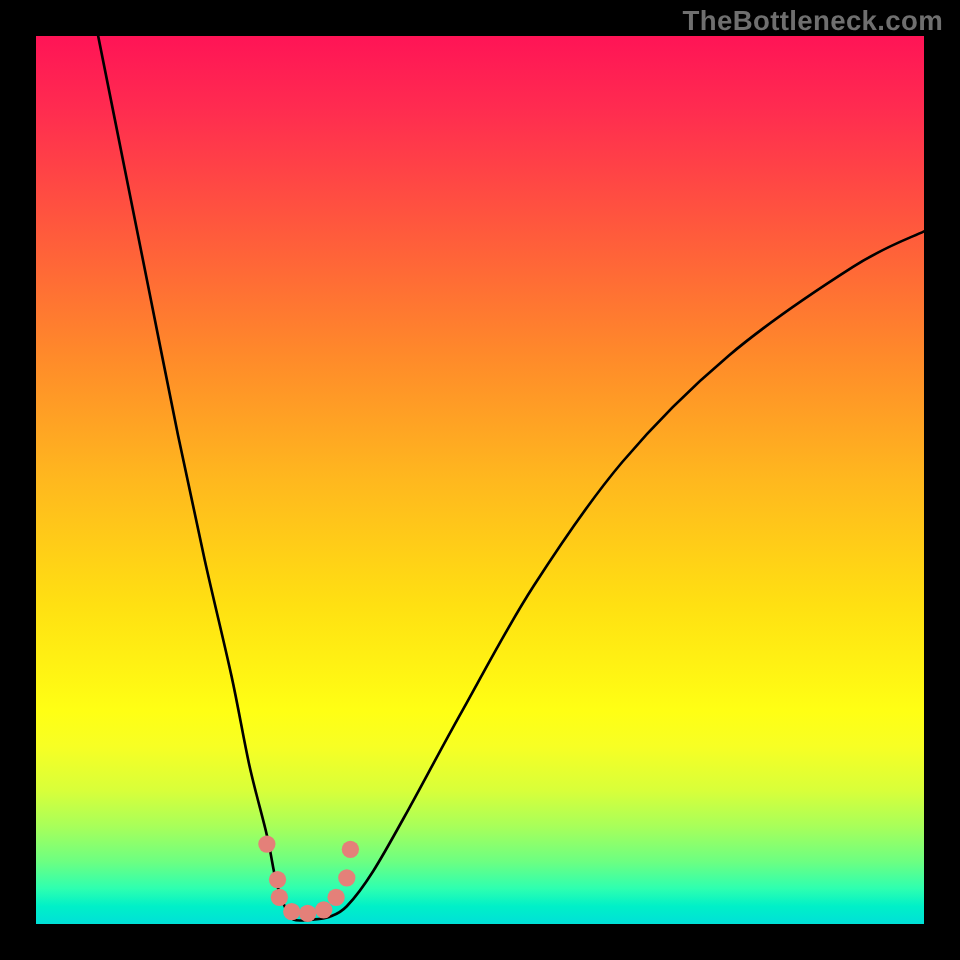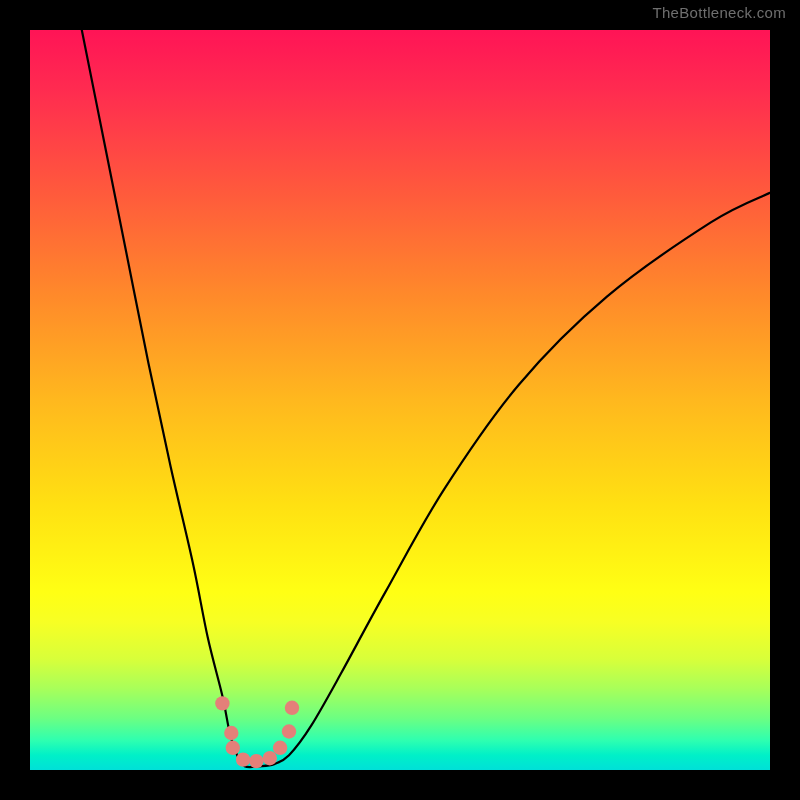--- a/index.html
+++ b/index.html
@@ -17,22 +17,22 @@
     top: 0;
     width: 800px;
     height: 800px;
     background: #000;
   }
   .watermark {
     position: absolute;
     top: 4px;
     right: 14px;
     color: #6f6f6f;
-    font-size: 15px;
-    font-weight: 400;
+    font-size: 23px;
+    font-weight: 700;
     letter-spacing: 0.3px;
     z-index: 20;
   }
   .plot {
     position: absolute;
     left: 30px;
     top: 30px;
     width: 740px;
     height: 740px;
     overflow: hidden;

